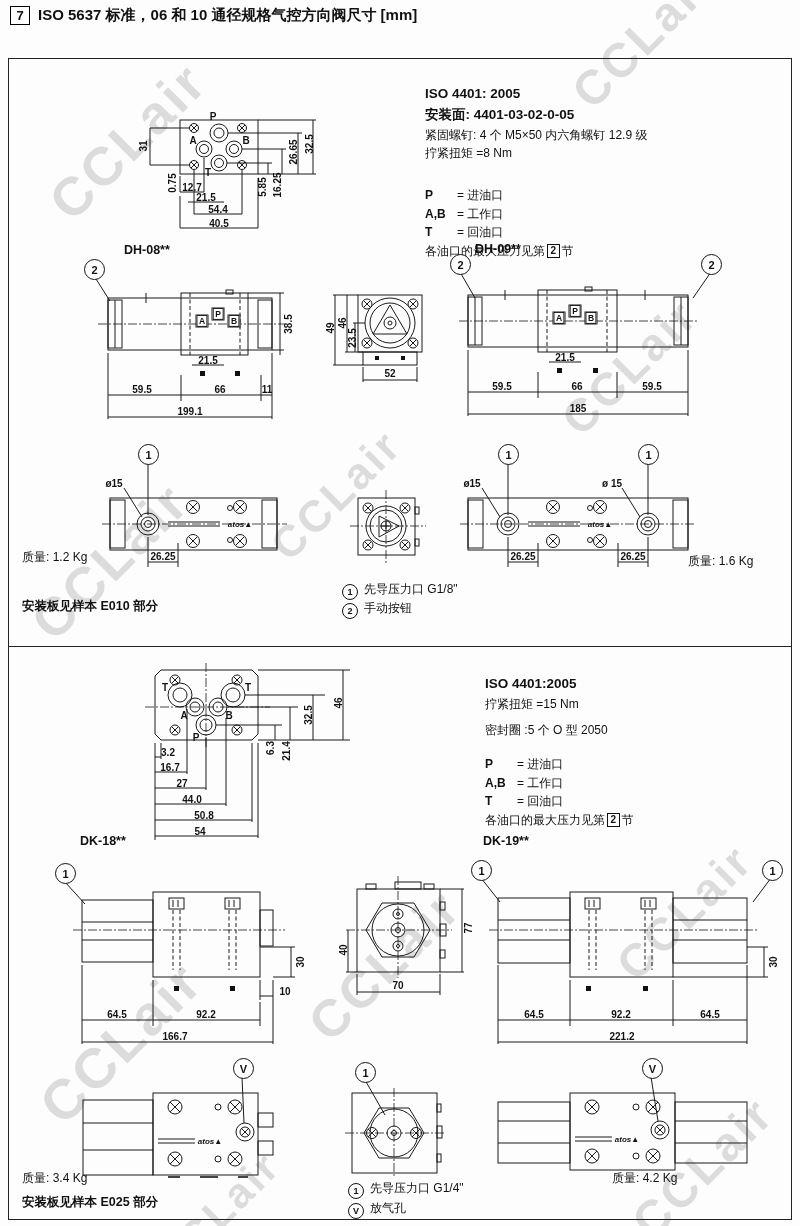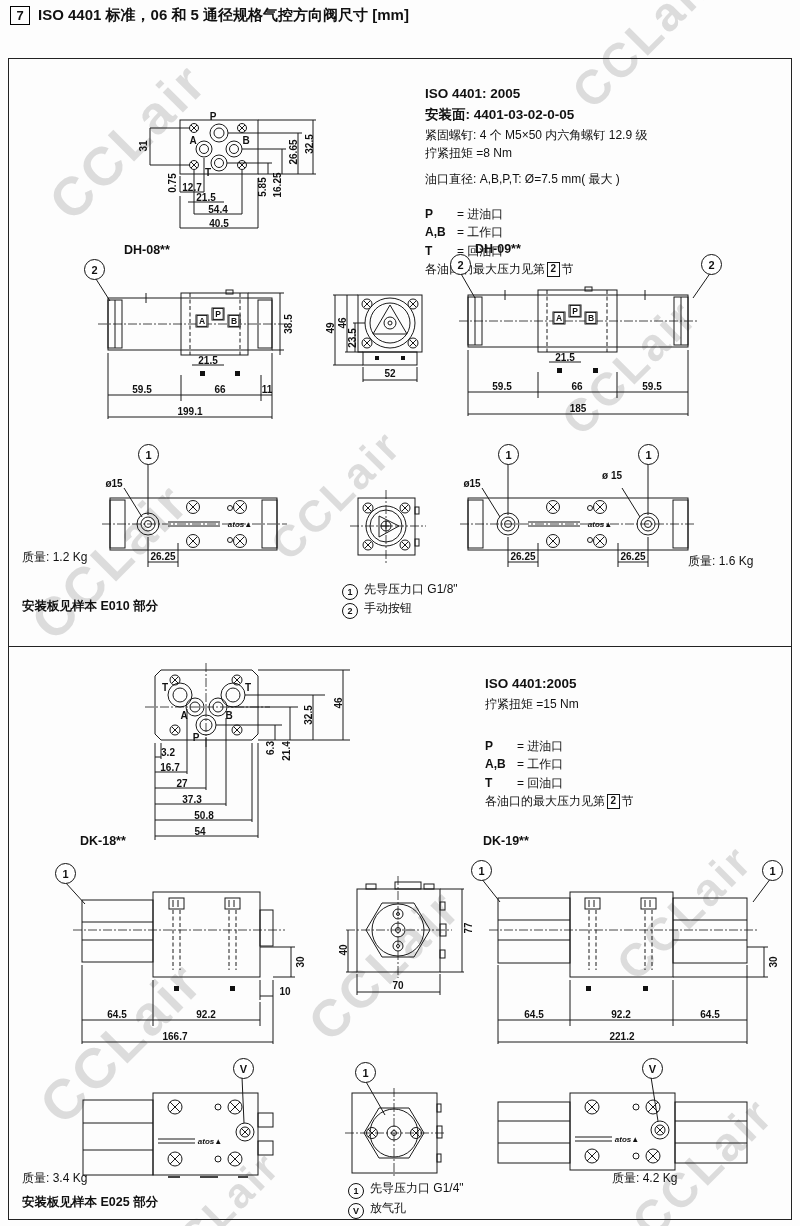--- a/index.html
+++ b/index.html
@@ -45,21 +45,21 @@
   <span class="wm" style="left:12px;top:530px;font-size:54px">CCLair</span>
   <span class="wm" style="left:255px;top:470px;font-size:44px">CCLair</span>
   <span class="wm" style="left:290px;top:935px;font-size:52px">CCLair</span>
   <span class="wm" style="left:20px;top:1010px;font-size:56px">CCLair</span>
   <span class="wm" style="left:600px;top:885px;font-size:46px">CCLair</span>
   <span class="wm" style="left:615px;top:1140px;font-size:48px">CCLair</span>
   <span class="wm" style="left:140px;top:1190px;font-size:42px">CCLair</span>
 
   <div class="titlebar">
     <span class="badge">7</span>
-    <span class="ttl">ISO 4401 标准，06 和 5 通径规格气控方向阀尺寸 [mm]</span>
+    <span class="ttl">ISO 5637 标准，06 和 10 通径规格气控方向阀尺寸 [mm]</span>
   </div>
 
   <div class="frame"></div>
   <div class="divider"></div>
 
   <div class="draw" style="left:100px;top:92px;width:292px;height:152px">
     <svg width="292" height="152" viewBox="0 0 292 152">
       <rect x="80" y="28" width="78" height="54"></rect>
       <circle cx="94" cy="36" r="4.5"></circle>
         <path d="M91 33l6 6M97 33l-6 6"></path>
@@ -115,21 +115,20 @@
     <span class="d dv" style="left:193px;top:60px">26.65</span>
     <span class="d dv" style="left:209px;top:52px">32.5</span>
   </div>
 
   <div class="spec" style="left:425px;top:84px;width:360px">
     <div class="sb">ISO 4401: 2005</div>
     <div class="sb">安装面: 4401-03-02-0-05</div>
     <div>紧固螺钉: 4 个 M5×50 内六角螺钉 12.9 级</div>
     <div>拧紧扭矩 =8 Nm</div>
     <div class="gap"></div>
-    <div>油口直径: A,B,P,T: Ø=7.5 mm( 最大 )</div>
     <div style="height:16px"></div>
     <div class="prow">
         <b>P</b>
         <span>= 进油口</span>
       </div>
     <div class="prow">
         <b>A,B</b>
         <span>= 工作口</span>
       </div>
     <div class="prow">
@@ -316,21 +315,21 @@
         <line class="cl" x1="38" y1="7" x2="38" y2="80"></line>
       <rect x="67" y="24" width="4" height="7"></rect>
         <rect x="67" y="56" width="4" height="7"></rect>
     </svg>
   </div>
 
   <div class="draw" style="left:440px;top:443px;width:318px;height:140px">
     <span class="callout" style="left:58px;top:1px">1</span>
     <span class="callout" style="left:198px;top:1px">1</span>
     <span class="d" style="left:32px;top:40px">ø15</span>
-    <span class="d" style="left:172px;top:32px">ø 15</span>
+    <span class="d" style="left:172px;top:40px">ø 15</span>
     <svg width="318" height="140" viewBox="0 0 318 140">
       <line x1="68" y1="20" x2="68" y2="72"></line>
         <line x1="208" y1="20" x2="208" y2="72"></line>
       <line x1="42" y1="45" x2="60" y2="74"></line>
         <line x1="182" y1="45" x2="200" y2="74"></line>
       <rect x="28" y="55" width="220" height="52"></rect>
       <rect x="28" y="57" width="15" height="48"></rect>
         <rect x="233" y="57" width="15" height="48"></rect>
       <circle cx="68" cy="81" r="11"></circle>
         <circle cx="68" cy="81" r="7"></circle>
@@ -415,33 +414,34 @@
         <line x1="203" y1="15" x2="203" y2="85"></line>
     </svg>
     <span class="pl" style="left:25px;top:32px">T</span>
     <span class="pl" style="left:108px;top:32px">T</span>
     <span class="pl" style="left:44px;top:60px">A</span>
     <span class="pl" style="left:89px;top:60px">B</span>
     <span class="pl" style="left:56px;top:82px">P</span>
     <span class="d" style="left:28px;top:97px">3.2</span>
     <span class="d" style="left:30px;top:112px">16.7</span>
     <span class="d" style="left:42px;top:128px">27</span>
-    <span class="d" style="left:52px;top:144px">37.3</span>
+    <span class="d" style="left:52px;top:144px">44.0</span>
     <span class="d" style="left:64px;top:160px">50.8</span>
     <span class="d" style="left:60px;top:176px">54</span>
     <span class="d dv" style="left:130px;top:93px">6.3</span>
     <span class="d dv" style="left:146px;top:96px">21.4</span>
     <span class="d dv" style="left:168px;top:60px">32.5</span>
     <span class="d dv" style="left:198px;top:48px">46</span>
   </div>
 
   <div class="spec" style="left:485px;top:674px;width:300px">
     <div class="sb">ISO 4401:2005</div>
     <div>拧紧扭矩 =15 Nm</div>
     <div class="gap"></div>
+    <div>密封圈 :5 个 O 型 2050</div>
     <div style="height:16px"></div>
     <div class="prow">
         <b>P</b>
         <span>= 进油口</span>
       </div>
     <div class="prow">
         <b>A,B</b>
         <span>= 工作口</span>
       </div>
     <div class="prow">

